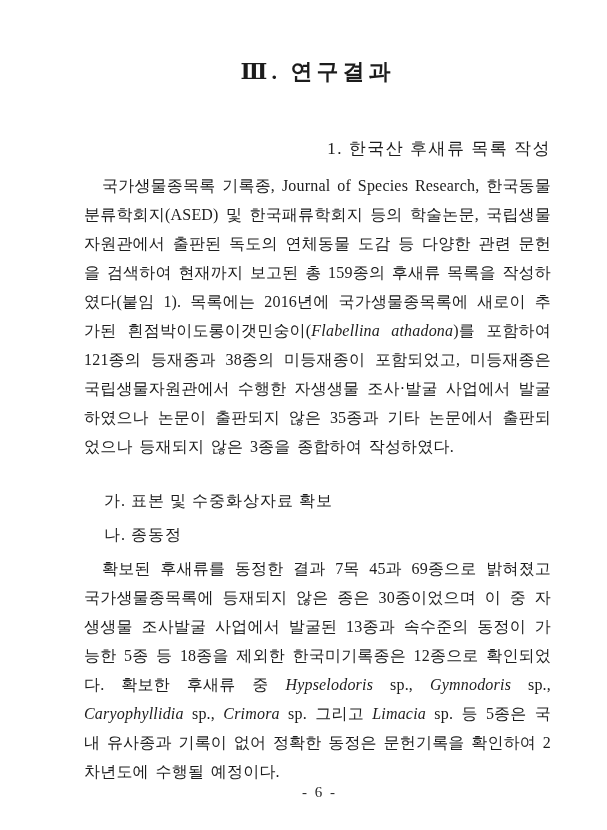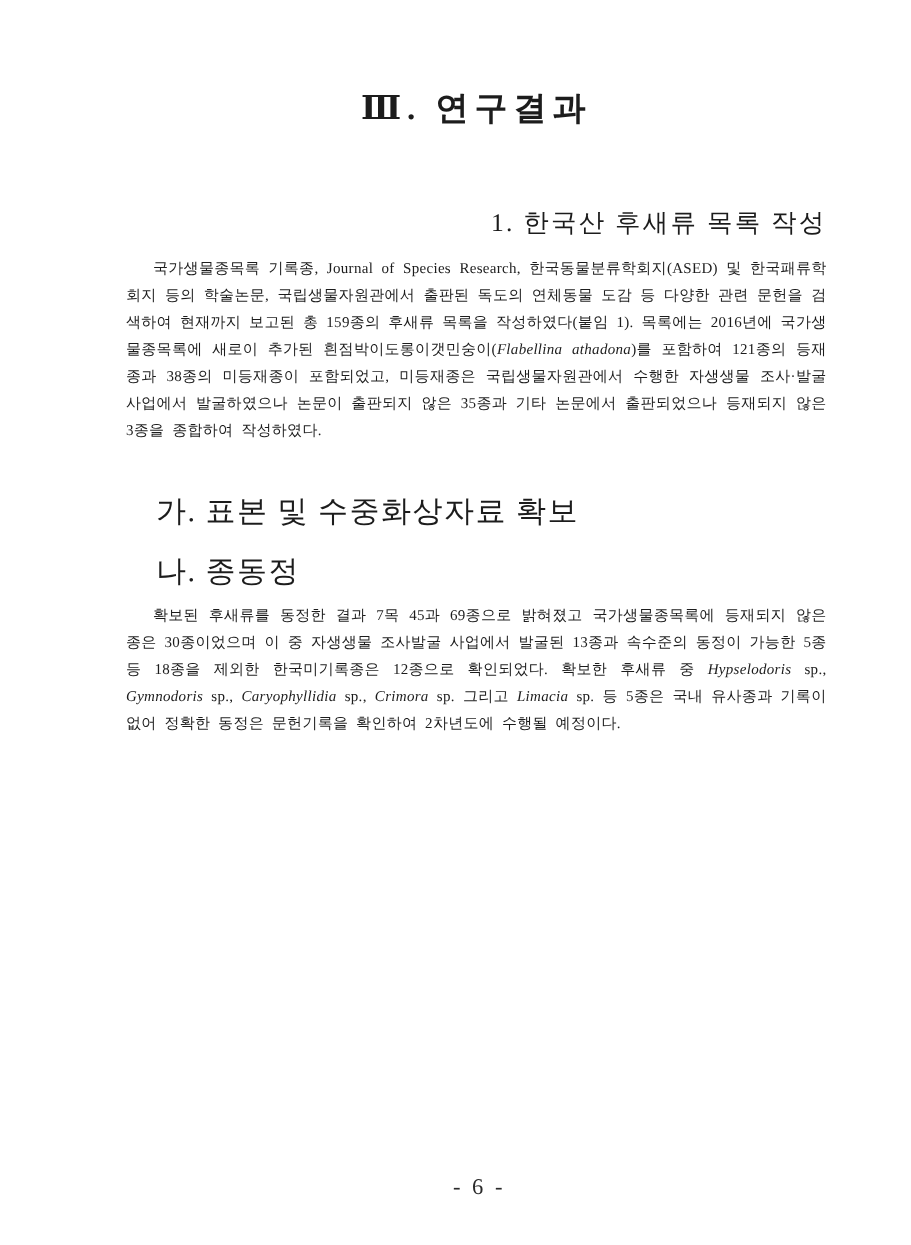--- a/index.html
+++ b/index.html
@@ -34,31 +34,31 @@
     text-align: right;
   }
   .sec-heading.first {
     margin-top: 50px;
   }
   .sec-heading.second {
     margin-top: 44px;
   }
   .sub-heading {
     margin: 0;
-    font-size: 20px;
+    font-size: 16px;
     font-weight: 400;
     letter-spacing: 1px;
     padding-left: 20px;
   }
   .sub-heading.ga { margin-top: 30px; }
   .sub-heading.na { margin-top: 13px; }
   .body-para {
     margin: 0;
-    font-size: 10px;
-    line-height: 18px;
+    font-size: 16px;
+    line-height: 29px;
     text-align: justify;
     text-indent: 18px;
     word-spacing: 2.5px;
     letter-spacing: 0.2px;
   }
   .body-para.p1 { margin-top: 11px; }
   .body-para.p-ga { margin-top: 12px; text-indent: 25px; }
   .body-para.p-na { margin-top: 8px; }
   .body-para i { font-style: italic; }
   .page-number {

